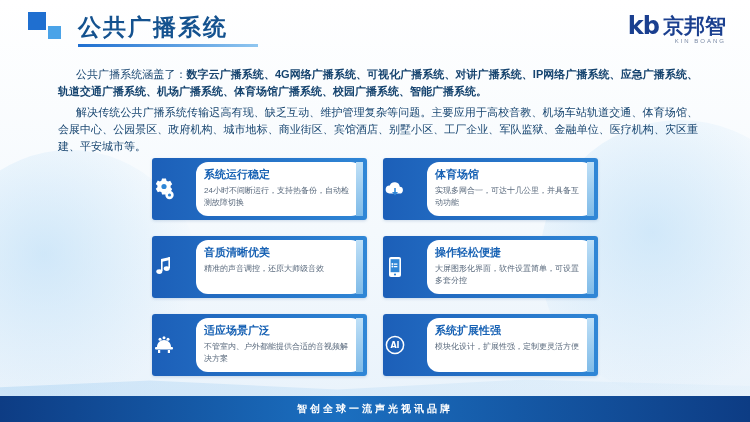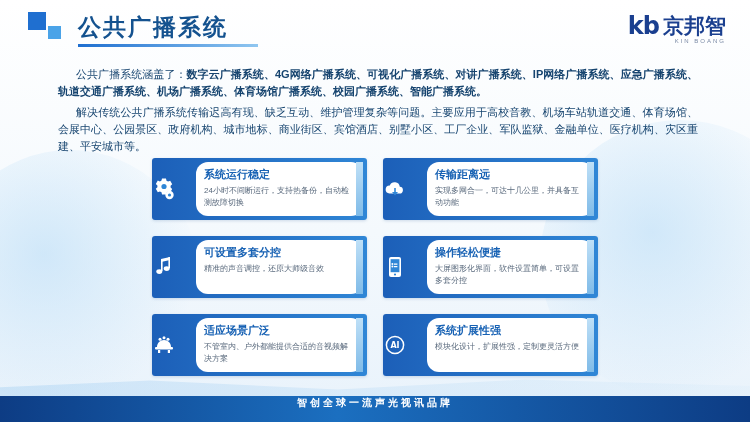--- a/index.html
+++ b/index.html
@@ -110,21 +110,21 @@
   .card-body::after {
     content: "";
     position: absolute; right: 0; top: 0; bottom: 0; width: 7px;
     background: linear-gradient(to bottom, #bfe0f7, #7fbbe8);
   }
 
   
   .footer {
     position: absolute; left: 0; right: 0; bottom: 0; height: 26px;
     background: linear-gradient(to right, #0d3c84, #1b6fc0 45%, #0d3c84);
-    display: flex; justify-content: center;
+    display: flex; align-items: center; justify-content: center;
   }
   .footer-text {
     color: #ffffff; font-size: 10px; font-weight: bold; letter-spacing: 3px;
   }
   .footer-wave {
     position: absolute; left: 0; right: 0; bottom: 26px; height: 22px;
     background: linear-gradient(to right, rgba(150,200,240,0.35), rgba(200,228,248,0.15));
     clip-path: polygon(0 60%, 20% 30%, 45% 70%, 70% 25%, 100% 55%, 100% 100%, 0 100%);
   }
   .bg-blob {
@@ -181,37 +181,37 @@
     </div>
 
     <div class="card card-r">
       <div class="card-icon">
         <svg width="24" height="24" viewBox="0 0 24 24" fill="#fff">
           <path d="M6.5 16.5a4 4 0 0 1 .3-8 5.2 5.2 0 0 1 10 1.2 3.4 3.4 0 0 1-.6 6.8H6.5z"></path>
           <path d="M11.2 11h1.6v4h2.2l-3 3.4-3-3.4h2.2z" fill="#2f86d6"></path>
         </svg>
       </div>
       <div class="card-body">
-        <div class="card-title">传输距离远</div>
+        <div class="card-title">体育场馆</div>
         <div class="card-desc">实现多网合一，可达十几公里，并具备互动功能</div>
       </div>
     </div>
 
     <div class="card card-l">
       <div class="card-icon">
         <svg width="24" height="24" viewBox="0 0 24 24" fill="#fff">
           <path d="M9 4l9-2v3l-9 2z"></path>
           <rect x="9" y="4" width="1.6" height="12"></rect>
           <rect x="16.4" y="2" width="1.6" height="11"></rect>
           <ellipse cx="7.3" cy="16.6" rx="3" ry="2.3"></ellipse>
           <ellipse cx="14.7" cy="13.6" rx="3" ry="2.3"></ellipse>
         </svg>
       </div>
       <div class="card-body">
-        <div class="card-title">可设置多套分控</div>
+        <div class="card-title">音质清晰优美</div>
         <div class="card-desc">精准的声音调控，还原大师级音效</div>
       </div>
     </div>
 
     <div class="card card-r">
       <div class="card-icon">
         <svg width="24" height="24" viewBox="0 0 24 24" fill="#fff">
           <rect x="6" y="2" width="12" height="20" rx="2"></rect>
           <rect x="7.6" y="4.2" width="8.8" height="13" fill="#2f86d6"></rect>
           <circle cx="12" cy="19.5" r="1.1" fill="#2f86d6"></circle>

